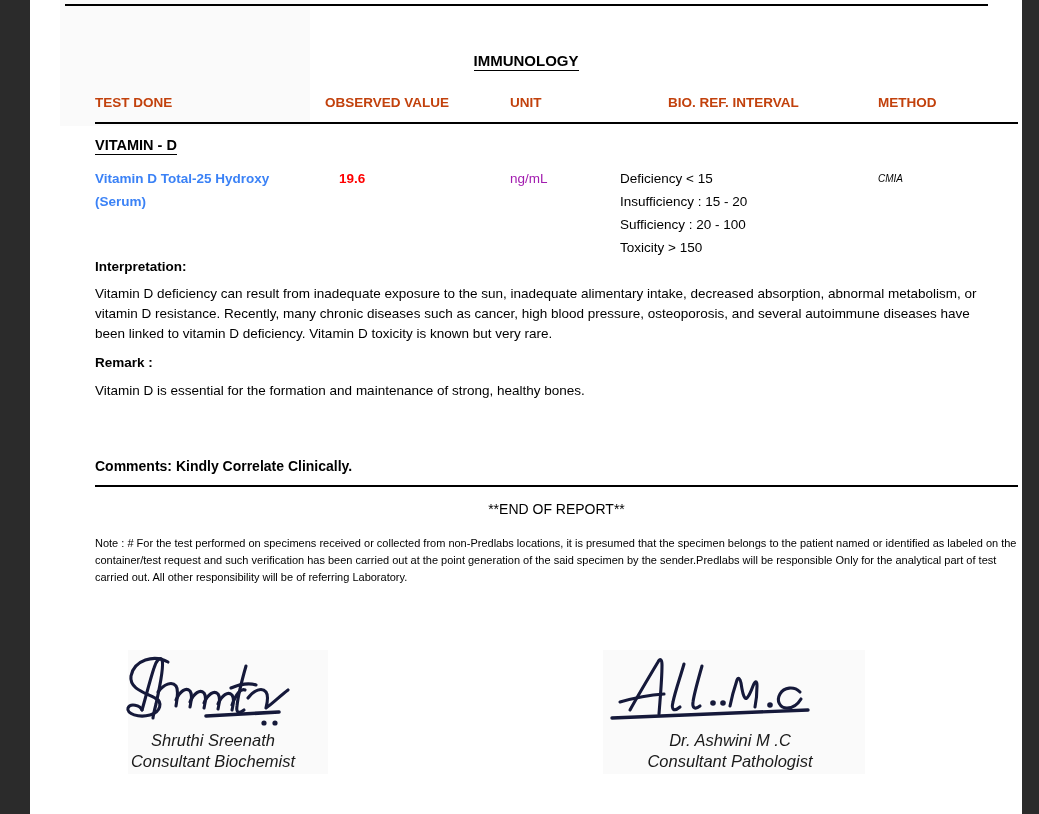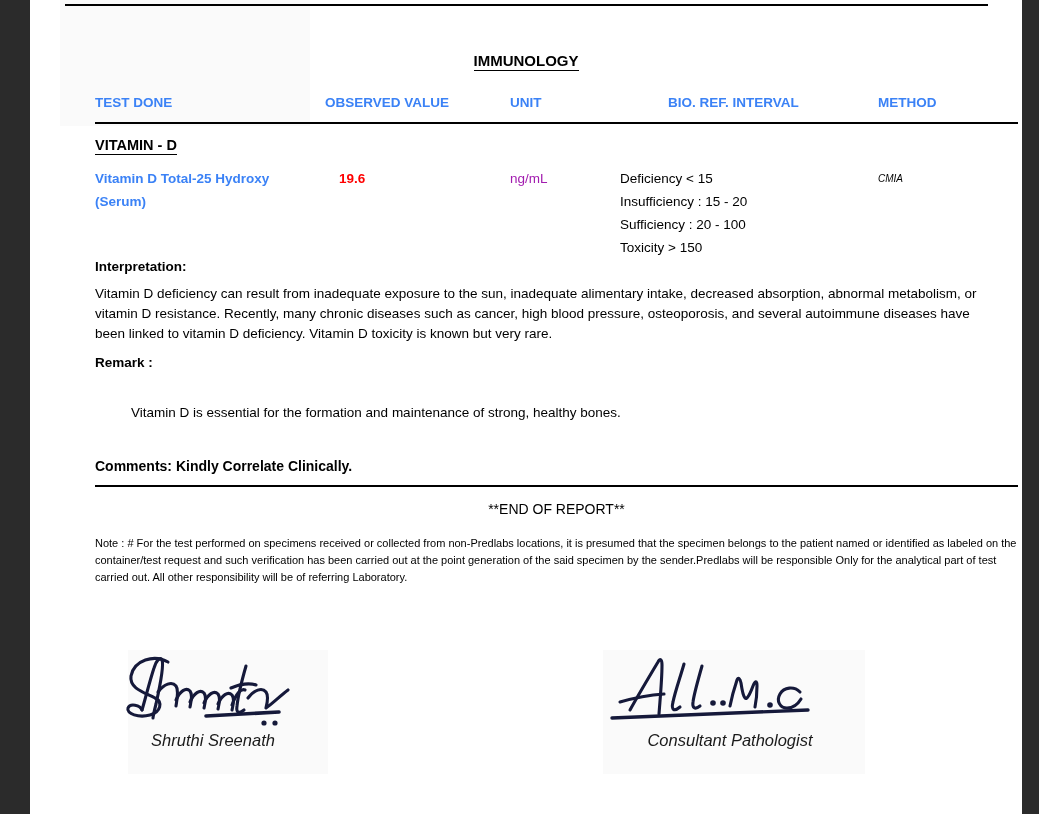--- a/index.html
+++ b/index.html
@@ -54,21 +54,21 @@
   .section-title span {
     border-bottom: 1.5px solid #000;
     padding-bottom: 1px;
   }
 
   .col-head {
     position: absolute;
     top: 95px;
     font-size: 13.5px;
     font-weight: bold;
-    color: #3b82f6;
+    color: #c2410c;
     white-space: nowrap;
   }
   .c-test   { left: 65px; }
   .c-value  { left: 295px; }
   .c-unit   { left: 480px; }
   .c-bio    { left: 590px; margin-left: 48px; }
   .c-method { left: 848px; }
 
   .rule-head {
     position: absolute;
@@ -138,21 +138,21 @@
     left: 65px;
     width: 896px;
     font-size: 13.5px;
     line-height: 20px;
     color: #000;
     text-align: left;
   }
   .lbl-interp { top: 259px; }
   .txt-interp { top: 284px; }
   .lbl-remark { top: 355px; }
-  .txt-remark { top: 403px; margin-left: 36px; }
+  .txt-remark { top: 381px; }
 
   .comments {
     position: absolute;
     left: 65px;
     top: 458px;
     font-size: 14px;
     font-weight: bold;
     color: #000;
   }
   .rule-comments {
@@ -276,37 +276,39 @@
               <path d="M148 18 C144 32, 140 48, 139 58 C138 65, 141 66, 146 62"></path>
               <path d="M133 40 C142 36, 152 35, 158 37"></path>
               <path d="M150 50 C156 42, 164 39, 168 44 C171 48, 169 56, 168 60 C174 56, 182 48, 190 42"></path>
               <path d="M108 68 L181 64" stroke-width="3.6"></path>
             </g>
             <circle cx="166" cy="75" r="2.6" fill="#15193a"></circle>
             <circle cx="177" cy="75" r="2.6" fill="#15193a"></circle>
           </svg>
         </div>
         <div class="sig-name">Shruthi Sreenath</div>
+        <div class="sig-name">Consultant Biochemist</div>
       </div>
 
       <div class="sig-block sig-right">
         <div class="sig-img">
           <svg width="280" height="82" viewBox="0 0 280 82">
             <g fill="none" stroke="#15193a" stroke-width="3.1" stroke-linecap="round" stroke-linejoin="round">
               <path d="M40 62 C50 44, 62 24, 68 14 C70 10, 72 11, 72 17 C72 32, 70 52, 69 66"></path>
               <path d="M30 54 C44 50, 60 47, 74 46"></path>
               <path d="M94 16 C90 30, 85 44, 83 54 C81 62, 84 64, 90 59"></path>
               <path d="M112 18 C108 32, 104 46, 103 54 C102 60, 105 62, 110 58"></path>
               <path d="M140 58 C142 48, 145 38, 147 32 C148 29, 150 30, 151 35 C152 42, 153 48, 155 50 C157 52, 160 46, 163 38 C165 33, 167 32, 167 38 C167 46, 166 54, 165 59"></path>
               <path d="M210 44 C204 38, 194 39, 190 46 C186 53, 190 60, 197 60 C203 60, 208 56, 211 51"></path>
               <path d="M22 70 L218 62" stroke-width="3.4"></path>
             </g>
             <circle cx="123" cy="55" r="2.8" fill="#15193a"></circle>
             <circle cx="133" cy="55" r="2.8" fill="#15193a"></circle>
             <circle cx="180" cy="57" r="2.8" fill="#15193a"></circle>
           </svg>
         </div>
+        <div class="sig-name">Dr. Ashwini M .C</div>
         <div class="sig-name">Consultant Pathologist</div>
       </div>
 
     </div>
   </div>
 </div>
 
 </body></html>

